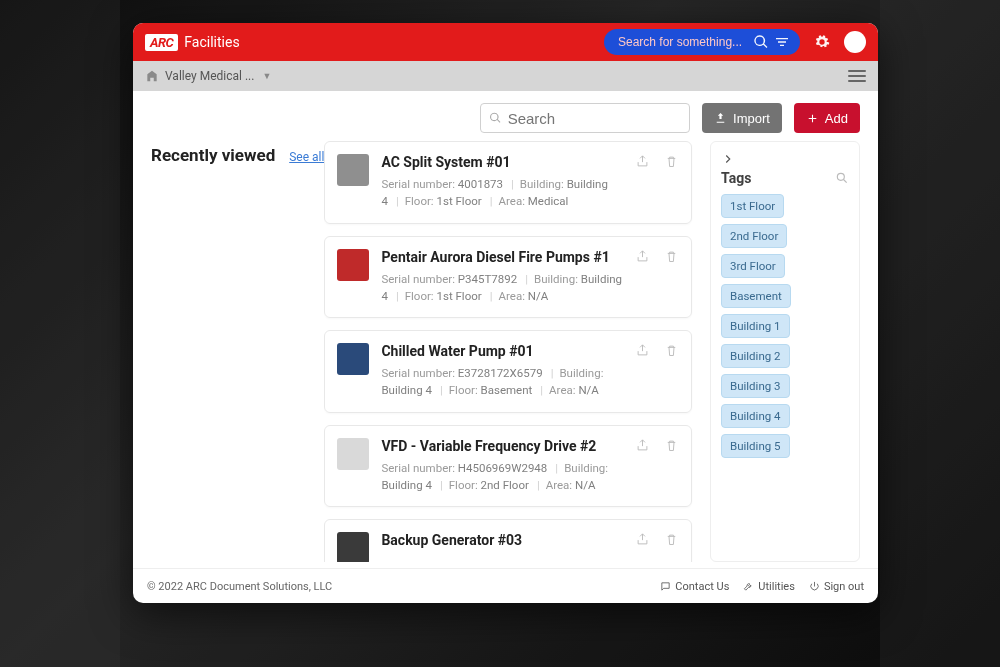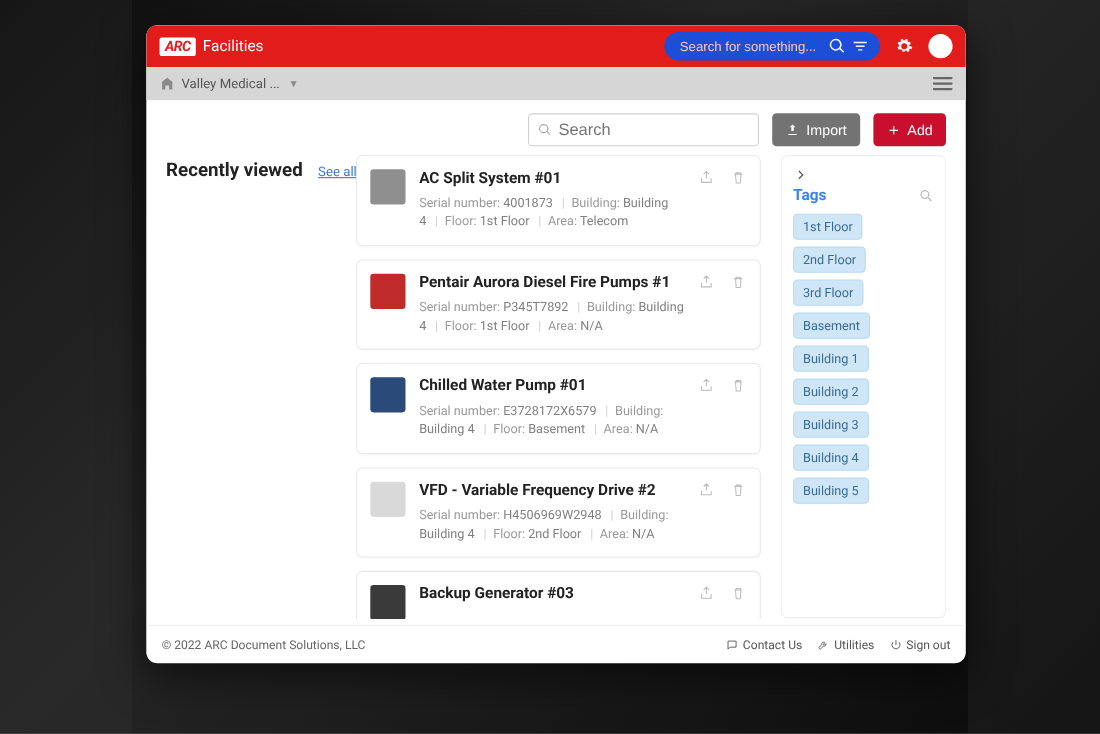--- a/index.html
+++ b/index.html
@@ -137,21 +137,21 @@
   
   .tags-panel {
     width:150px; border:1px solid #eee; border-radius:6px;
     padding:10px 10px 6px 10px;
     display:flex; flex-direction:column;
     max-height: 100%;
   }
   .panel-top { display:flex; margin-bottom:4px; }
   .panel-top svg { width:14px; height:14px; stroke:#555; fill:none; stroke-width:2; cursor:pointer;}
   .panel-head { display:flex; align-items:center; justify-content:space-between; margin-bottom:8px; }
-  .panel-head h3 { font-size:14px; font-weight:700; color:#3b82f6; }
+  .panel-head h3 { font-size:14px; font-weight:700; color:#404040; }
   .panel-head svg { width:14px; height:14px; stroke:#bbb; fill:none; stroke-width:2; cursor:pointer;}
   .tag-scroll { flex:1; overflow-y:auto; }
   .tag-wrap { display:flex; flex-wrap:wrap; gap:6px; }
   .tag {
     background:#cfe6f7; color:#3a6a8f;
     border:1px solid #b7d9f0;
     border-radius:4px; padding:4px 8px;
     font-size:11.5px; cursor:pointer;
   }
 
@@ -242,21 +242,21 @@
     <div class="main">
       <div class="section-head">
         <h2>Recently viewed</h2>
         <a class="see-all">See all</a>
       </div>
       <div class="cards" id="cards">
           <div class="card">
             <div class="thumb" style="background: rgb(143, 143, 143);"></div>
             <div class="card-body">
               <div class="card-title">AC Split System #01</div>
-              <div class="card-meta"><span class="lbl">Serial number: </span><span class="val">4001873</span><span class="sep">|</span><span class="lbl">Building: </span><span class="val">Building 4</span><span class="sep">|</span><span class="lbl">Floor: </span><span class="val">1st Floor</span><span class="sep">|</span><span class="lbl">Area: </span><span class="val">Telecom</span></div>
+              <div class="card-meta"><span class="lbl">Serial number: </span><span class="val">4001873</span><span class="sep">|</span><span class="lbl">Building: </span><span class="val">Building 4</span><span class="sep">|</span><span class="lbl">Floor: </span><span class="val">1st Floor</span><span class="sep">|</span><span class="lbl">Area: </span><span class="val">Medical</span></div>
             </div>
             <div class="card-actions">
               <svg viewBox="0 0 24 24">
                 <path d="M12 3v10M8 7l4-4 4 4M5 13v6h14v-6"></path>
               </svg>
               <svg viewBox="0 0 24 24">
                 <path d="M6 7h12M9 7V5h6v2M8 7l1 13h6l1-13"></path>
               </svg>
             </div>
           </div>

